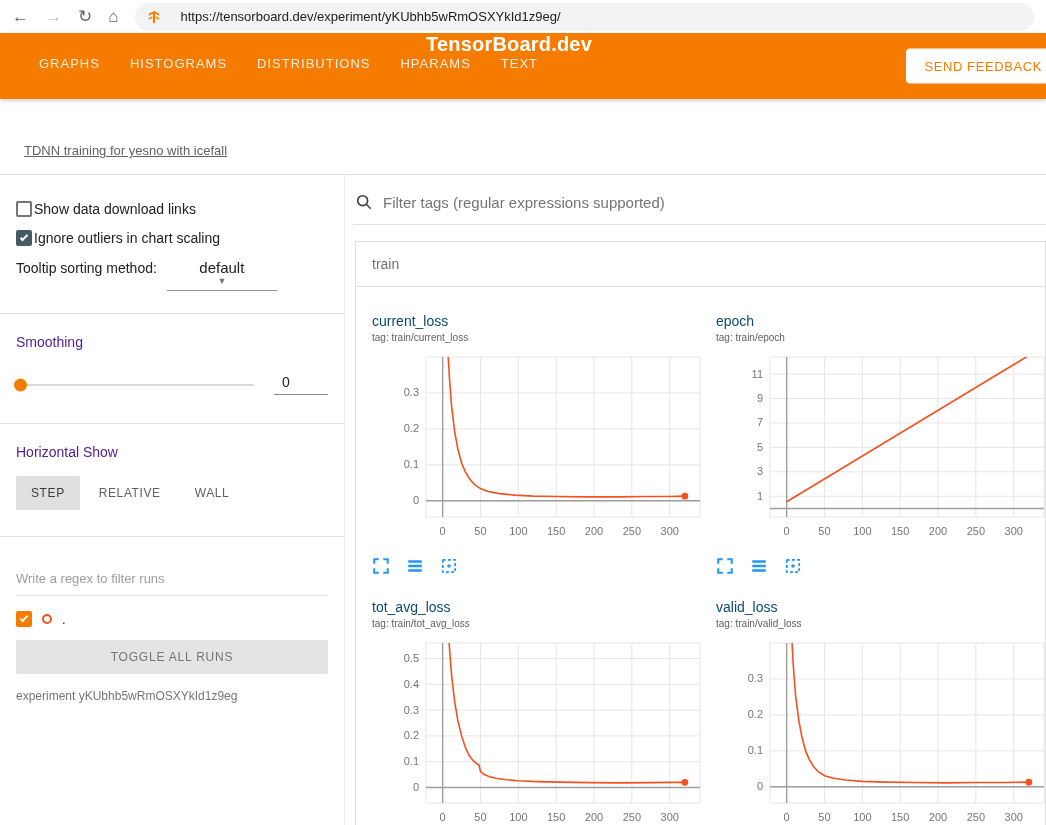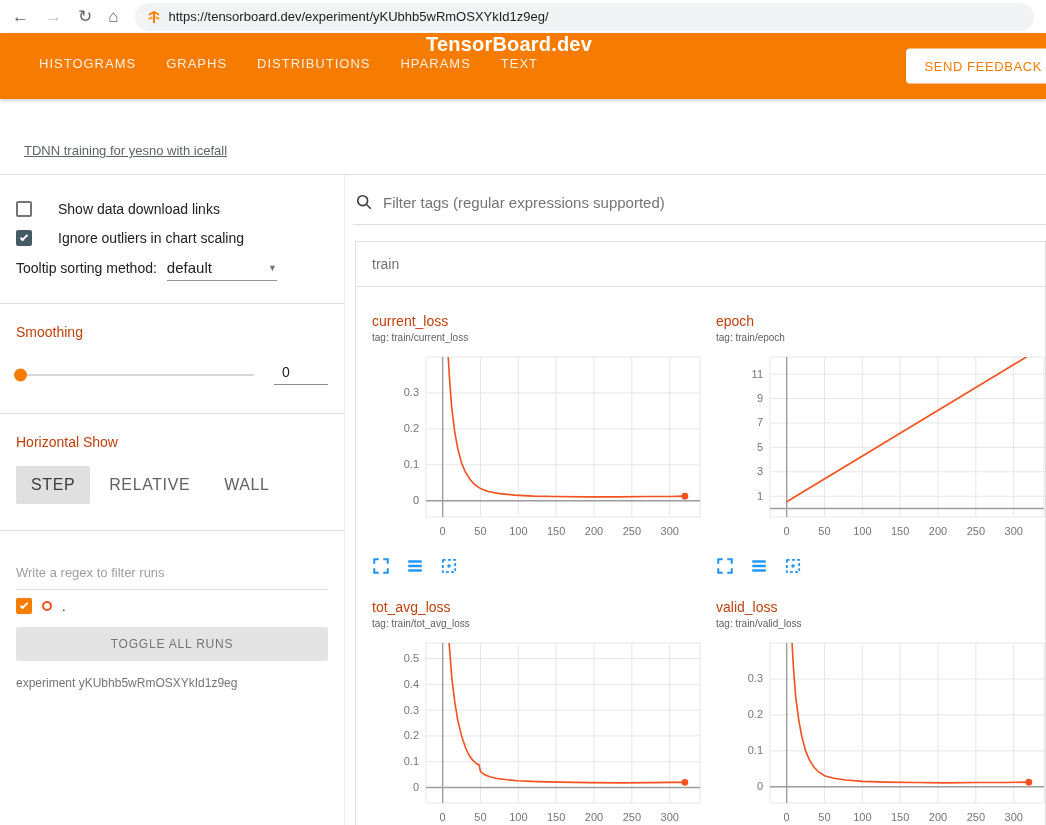--- a/index.html
+++ b/index.html
@@ -4,79 +4,79 @@
 <style>
   * { box-sizing: border-box; margin: 0; padding: 0; }
   html,body { width:1046px; height:825px; overflow:hidden; }
   body { font-family:"Liberation Sans", sans-serif; background:#fff; color:#212121; }
   #app { width:1046px; height:825px; display:flex; flex-direction:column; overflow:hidden; }
 
   
   .browser-bar { height:33px; min-height:33px; display:flex; align-items:center; gap:16px; padding:0 12px; background:#fff; }
   .nav-ico { font-size:17px; color:#5f6368; cursor:pointer; line-height:1; }
   .nav-ico.disabled { color:#c1c4c7; }
-  .url-pill { flex:1; height:28px; background:#f1f3f4; border-radius:14px; display:flex; align-items:center; gap:8px; padding:0 12px; }
+  .url-pill { flex:1; height:28px; background:#f1f3f4; border-radius:14px; display:flex; align-items:center; gap:20px; padding:0 12px; }
   .url-text { font-size:13px; color:#202124; white-space:nowrap; overflow:hidden; }
 
   
   .app-header { height:66px; min-height:66px; background:#f57c00; display:flex; align-items:stretch; padding:0 0 0 24px; position:relative; color:#fff; box-shadow:0 2px 4px rgba(0,0,0,.18); z-index:5;flex-direction:column; }
   .brand { font-size:20px; font-weight:700; margin-right:52px; align-self:center; letter-spacing:.2px; }
   .tabs { display:flex; }
   .tab { display:flex; align-items:center; padding:0 15px; font-size:13px; font-weight:500; letter-spacing:1px; color:rgba(255,255,255,.88); cursor:pointer; }
   .tab.active { color:#fff; box-shadow: inset 0 -2px 0 #fff; }
   .feedback-btn { position:absolute; right:-14px; top:50%; transform:translateY(-50%); background:#fff; color:#f57c00; font-size:13px; font-weight:500; letter-spacing:.6px; padding:10px 18px; border-radius:4px; border:none; white-space:nowrap; cursor:pointer; font-family:"Liberation Sans",sans-serif; }
 
   
   .subheader { padding:44px 24px 16px; border-bottom:1px solid #e0e0e0; font-size:13px; color:#5f6368;text-decoration:underline; }
 
   
   .content { flex:1; display:flex; overflow:hidden; }
   .sidebar { width:345px; min-width:345px; border-right:1px solid #ececec; padding-top:26px; overflow:hidden; }
   .side-section { padding:0 16px 22px; margin:0 0 0 0; border-bottom:1px solid #e0e0e0; }
   .side-section.last { border-bottom:none; }
   .side-section + .side-section { padding-top:20px; }
 
-  .check-row { display:flex; align-items:center; gap:26px; font-size:14px; color:#212121; margin-bottom:13px; cursor:pointer; }
+  .check-row { display:flex; align-items:center; gap:2px; font-size:14px; color:#212121; margin-bottom:13px; cursor:pointer; }
   .checkbox { width:16px; height:16px; min-width:16px; border:2px solid #757575; border-radius:2px; position:relative; background:#fff; }
   .checkbox.checked-dark { background:#455a64; border-color:#455a64; }
   .checkbox.checked-orange { background:#f57c00; border-color:#f57c00; }
   .checkbox .mark { position:absolute; left:2px; top:3px; width:8px; height:4px; border-left:2px solid #fff; border-bottom:2px solid #fff; transform:rotate(-45deg); }
 
   .tooltip-row { display:flex; align-items:baseline; gap:10px; margin-top:8px; font-size:14px; }
-  .dropdown { display:flex; align-items:center; justify-content:space-between; width:110px; border-bottom:1px solid #949494; padding-bottom:4px; font-size:15px; color:#212121; cursor:pointer; }
+  .dropdown { display:flex; align-items:center; justify-content:space-between; width:110px; border-bottom:1px solid #949494; padding-bottom:4px; font-size:15px; color:#212121; cursor:pointer;flex-direction:column; }
   .caret { font-size:9px; color:#757575; }
 
-  .side-label { font-size:14px; color:#c2410c; }
+  .side-label { font-size:14px; color:#4c1d95; }
   .slider-row { display:flex; align-items:center; gap:20px; margin-top:24px; padding-bottom:6px; }
   .slider { position:relative; flex:1; height:2px; background:#d9d9d9; cursor:pointer; }
   .slider .thumb { position:absolute; left:0; top:50%; transform:translate(-2px,-50%); width:13px; height:13px; border-radius:50%; background:#f57c00; }
   .smooth-val { min-width:54px; border-bottom:1px solid #8a8a8a; font-size:14px; color:#212121; padding:0 4px 4px 8px; }
 
   .axis-btns { display:flex; gap:4px; margin-top:16px; margin-bottom:4px; }
-  .axis-btn { font-family:"Liberation Sans",sans-serif; font-size:16px; font-weight:500; letter-spacing:.6px; color:#616161; padding:10px 15px; border-radius:2px; background:transparent; border:none; cursor:pointer; }
+  .axis-btn { font-family:"Liberation Sans",sans-serif; font-size:12px; font-weight:500; letter-spacing:.6px; color:#616161; padding:10px 15px; border-radius:2px; background:transparent; border:none; cursor:pointer; }
   .axis-btn.active { background:#e0e0e0; color:#3c3c3c; }
 
-  .runs-filter { width:100%; border:none; border-bottom:1px solid #e0e0e0; outline:none; font-family:"Liberation Sans",sans-serif; font-size:13px; color:#212121; padding:14px 0 9px; margin-bottom:8px; background:transparent; }
+  .runs-filter { width:100%; border:none; border-bottom:1px solid #e0e0e0; outline:none; font-family:"Liberation Sans",sans-serif; font-size:13px; color:#212121; padding:14px 0 9px; margin-bottom:15px; background:transparent; }
   .runs-filter::placeholder { color:#9e9e9e; }
   .run-row { display:flex; align-items:center; gap:10px; margin-bottom:13px; cursor:pointer; }
   .run-color { width:10px; height:10px; min-width:10px; border:2px solid #f4511e; border-radius:50%; }
   .run-name { font-size:13px; color:#212121; }
   .toggle-btn { width:100%; background:#e4e4e4; border:none; border-radius:2px; padding:10px 0; font-family:"Liberation Sans",sans-serif; font-size:12px; font-weight:500; letter-spacing:.8px; color:#757575; cursor:pointer; }
   .exp-footer { margin-top:15px; font-size:12px; color:#757575; }
 
   
   .main { flex:1; padding:8px 0 0 8px; overflow:hidden; }
   .filter-row { display:flex; align-items:center; gap:10px; padding:10px 8px 13px 2px; border-bottom:1px solid #e0e0e0; }
   .filter-input { flex:1; border:none; outline:none; font-family:"Liberation Sans",sans-serif; font-size:15px; color:#6d28d9; background:transparent; }
   .filter-input::placeholder { color:#757575; }
 
   .card { margin:16px 0 0 2px; border:1px solid #e0e0e0; background:#fff; }
   .card-header { padding:14px 16px; font-size:14px; color:#737373; border-bottom:1px solid #e0e0e0; cursor:pointer; }
   .charts { padding:26px 8px 20px 16px; display:grid; grid-template-columns:336px 336px; column-gap:8px; row-gap:24px; }
-  .chart-title { font-size:14px; color:#c2410c; }
+  .chart-title { font-size:14px; color:#0c4a6e; }
   .chart-tag { font-size:10px; color:#616161; margin:3px 0 8px; }
   .tick { font-size:11px; fill:#757575; font-family:"Liberation Sans",sans-serif; }
   .chart-icons { display:flex; gap:16px; margin-top:6px; }
   .icon-btn { width:18px; height:18px; color:#2196f3; cursor:pointer; }
 </style>
 </head>
 <body>
 
 <div id="app">
 
@@ -90,22 +90,22 @@
         <path fill="#f57c00" d="M8 1l6 3.3v2.2L9.2 4.1v10.4L8 15l-1.2-.5V4.1L2 6.5V4.3z"></path>
         <path fill="#fb8c00" d="M10 7.2l4 1.9v2.1l-4-1.9zM6 7.2L2 9.1v2.1l4-1.9z"></path>
       </svg>
       <span class="url-text">https://tensorboard.dev/experiment/yKUbhb5wRmOSXYkId1z9eg/</span>
     </div>
   </div>
 
   <div class="app-header">
     <div class="brand">TensorBoard.dev</div>
     <div class="tabs">
+      <div class="tab">GRAPHS</div>
       <div class="tab">HISTOGRAMS</div>
-      <div class="tab">GRAPHS</div>
       <div class="tab">DISTRIBUTIONS</div>
       <div class="tab">HPARAMS</div>
       <div class="tab">TEXT</div>
     </div>
     <button class="feedback-btn">SEND FEEDBACK</button>
   </div>
 
   <div class="subheader">TDNN training for yesno with icefall</div>
 
   <div class="content">

